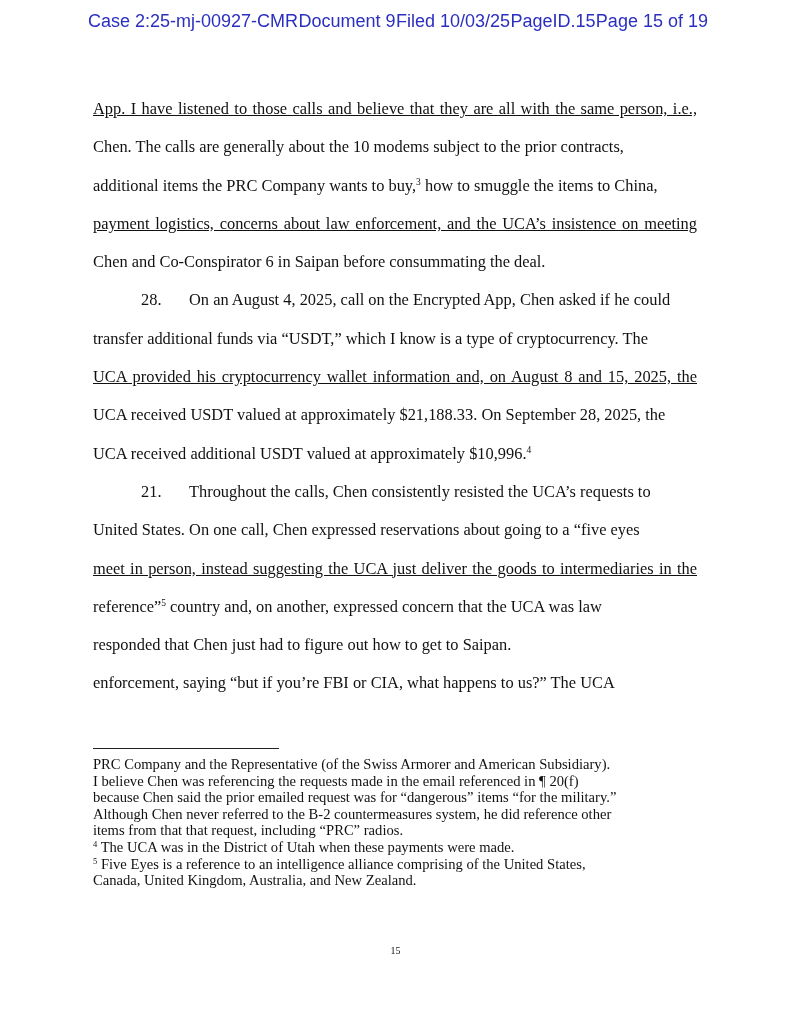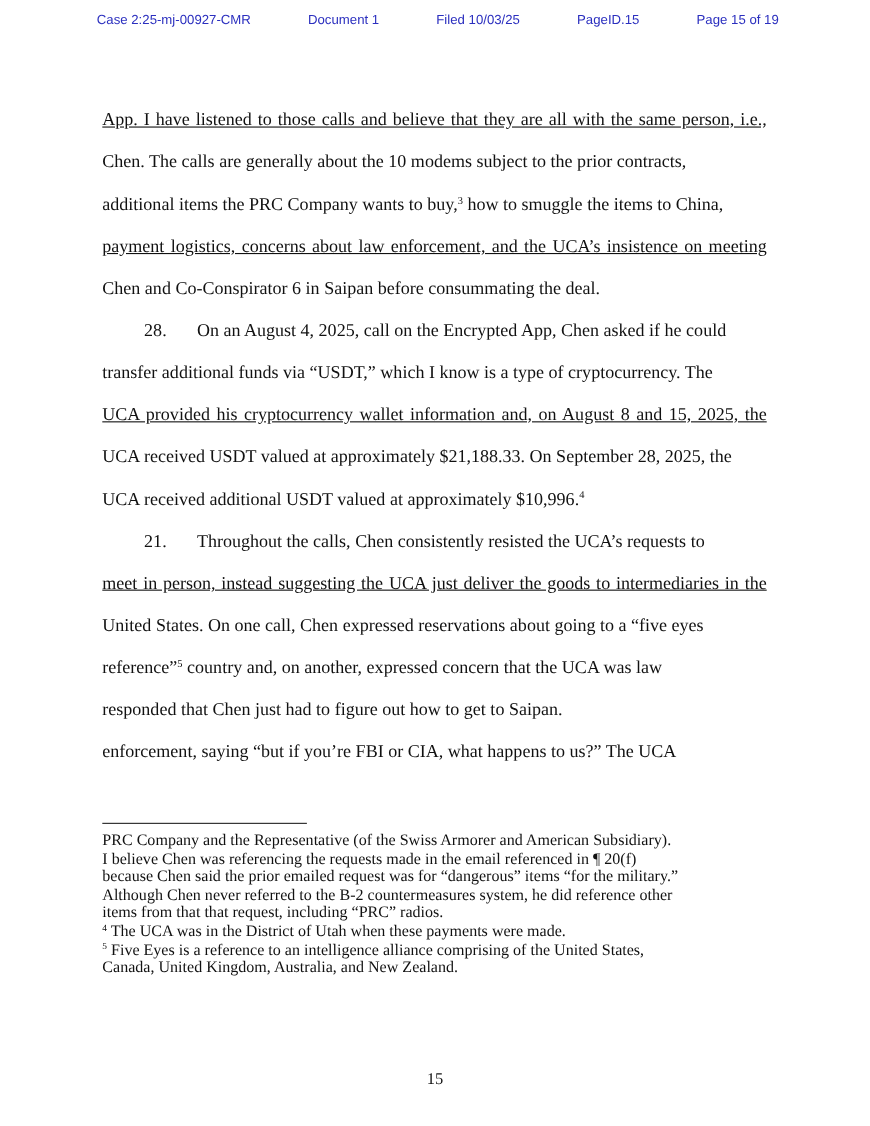--- a/index.html
+++ b/index.html
@@ -5,73 +5,72 @@
   html, body { margin: 0; padding: 0; background: #ffffff; }
   body {
     width: 791px; height: 1024px; position: relative; overflow: hidden;
     font-family: "Liberation Serif", "DejaVu Serif", serif;
     color: #111111;
   }
   .header {
     position: absolute; top: 11px; left: 88px; width: 620px;
     display: flex; justify-content: space-between;
     font-family: "Liberation Sans", "DejaVu Sans", sans-serif;
-    font-size: 12px; color: #2b2fbf; letter-spacing: 0;
+    font-size: 18px; color: #2b2fbf; letter-spacing: 0;
   }
   .body-text {
     position: absolute; left: 93px; top: 90px; width: 604px;
     font-size: 16.4px; line-height: 38.3px;
   }
   .line { white-space: nowrap; display: block; height: 38.3px; }
   .line.just { text-align: justify; text-align-last: justify; text-decoration: underline; }
-  .indent-num { display: inline-block; width: 48px; margin-left: 38px; }
+  .indent-num { display: inline-block; width: 48px; margin-left: 48px; }
   sup { font-size: 9.5px; vertical-align: 6px; line-height: 0; }
   .fn-rule {
     position: absolute; left: 93px; top: 748px; width: 186px; height: 0;
     border-top: 1.2px solid #222;
   }
   .footnotes {
     position: absolute; left: 93px; top: 756px; width: 604px;
     font-size: 14.6px; line-height: 16.6px;
   }
   .footnotes .fl { display: block; white-space: nowrap; }
   .footnotes sup { font-size: 8.5px; vertical-align: 5px; }
   .page-num {
     position: absolute; top: 945px; left: 0; width: 791px; text-align: center;
-    font-size: 15px;
-    margin-top: 28px;
+    font-size: 10px;
   }
 </style>
 </head>
 <body>
 
 <div class="header">
   <span>Case 2:25-mj-00927-CMR</span>
-  <span>Document 1</span>
+  <span>Document 9</span>
   <span>Filed 10/03/25</span>
   <span>PageID.15</span>
   <span>Page 15 of 19</span>
 </div>
 
 <div class="body-text">
   <span class="line just">App.  I have listened to those calls and believe that they are all with the same person, i.e.,</span>
   <span class="line">Chen.  The calls are generally about the 10 modems subject to the prior contracts,</span>
   <span class="line"><span>additional items the PRC Company wants to buy,</span><sup>3</sup><span> how to smuggle the items to China,</span></span>
   <span class="line just">payment logistics, concerns about law enforcement, and the UCA’s insistence on meeting</span>
   <span class="line">Chen and Co-Conspirator 6 in Saipan before consummating the deal.</span>
 
   <span class="line"><span class="indent-num">28.</span><span>On an August 4, 2025, call on the Encrypted App, Chen asked if he could</span></span>
   <span class="line">transfer additional funds via “USDT,” which I know is a type of cryptocurrency.  The</span>
   <span class="line just">UCA provided his cryptocurrency wallet information and, on August 8 and 15, 2025, the</span>
   <span class="line">UCA received USDT valued at approximately $21,188.33.  On September 28, 2025, the</span>
   <span class="line"><span>UCA received additional USDT valued at approximately $10,996.</span><sup>4</sup></span>
 
   <span class="line"><span class="indent-num">21.</span><span>Throughout the calls, Chen consistently resisted the UCA’s requests to</span></span>
+  <span class="line">United States.  On one call, Chen expressed reservations about going to a “five eyes</span>
   <span class="line just">meet in person, instead suggesting the UCA just deliver the goods to intermediaries in the</span>
-  <span class="line">United States.  On one call, Chen expressed reservations about going to a “five eyes</span>
   <span class="line"><span>reference”</span><sup>5</sup><span> country and, on another, expressed concern that the UCA was law</span></span>
   <span class="line">responded that Chen just had to figure out how to get to Saipan.</span>
   <span class="line">enforcement, saying “but if you’re FBI or CIA, what happens to us?”  The UCA</span>
 </div>
 
 <div class="fn-rule"></div>
 
 <div class="footnotes">
   <span class="fl">PRC Company and the Representative (of the Swiss Armorer and American Subsidiary).</span>
   <span class="fl">I believe Chen was referencing the requests made in the email referenced in ¶ 20(f)</span>

